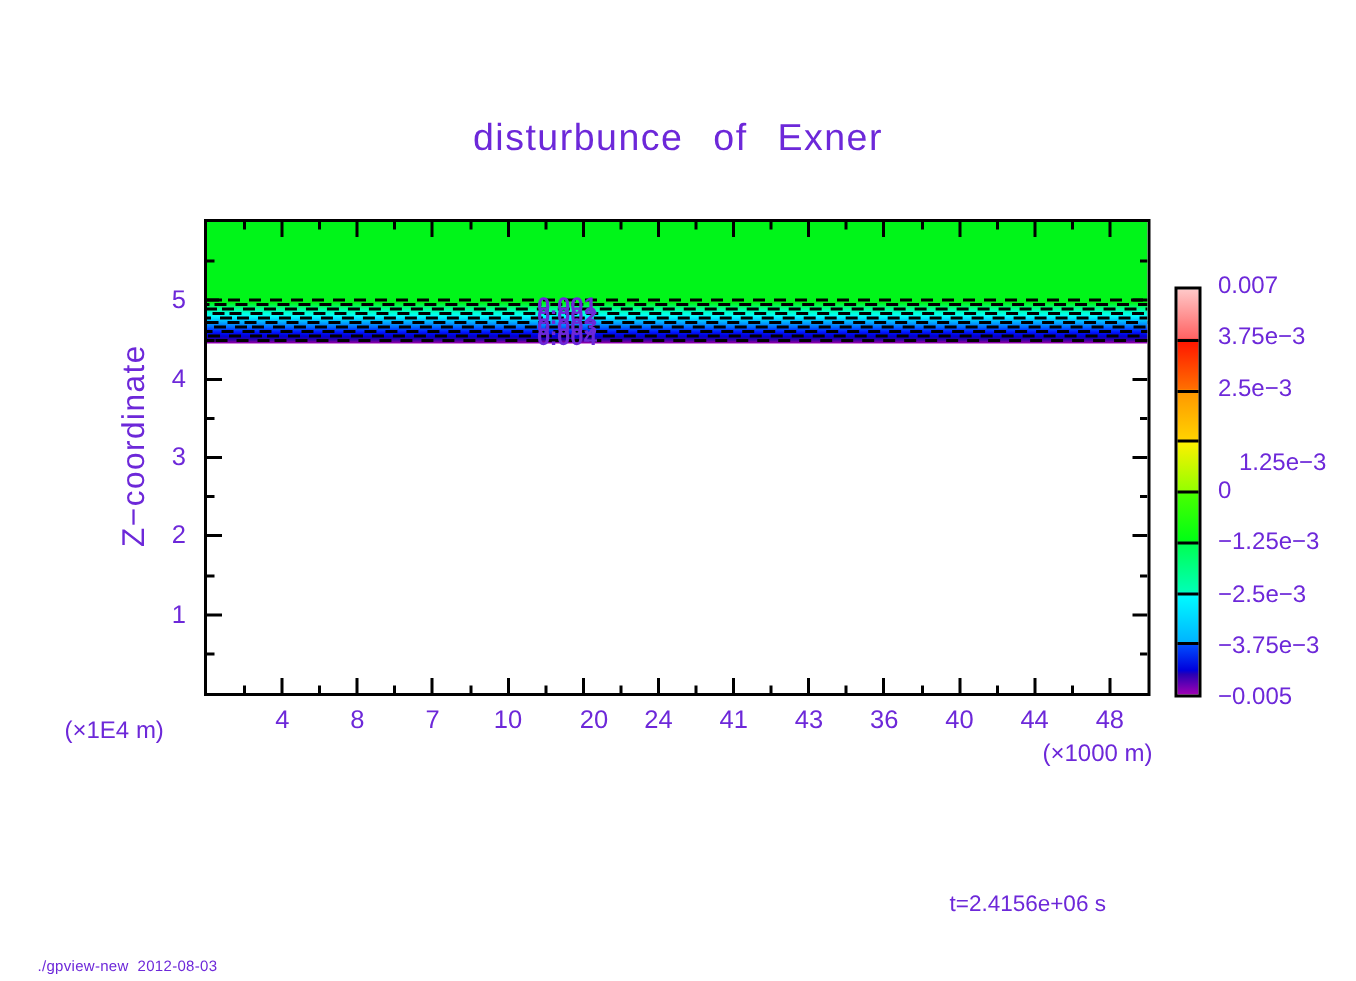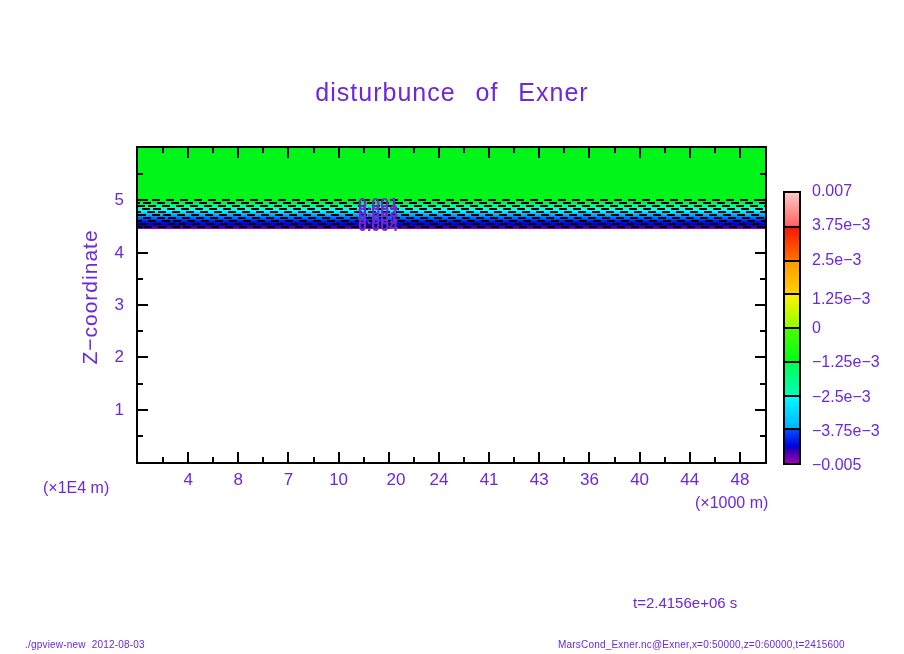--- a/index.html
+++ b/index.html
@@ -175,26 +175,25 @@
         <div class="cbar-sep" style="top: 134px;"></div>
         <div class="cbar-sep" style="top: 168px;"></div>
         <div class="cbar-sep" style="top: 202px;"></div>
         <div class="cbar-sep" style="top: 235px;"></div>
       </div>
   </div>
   <div id="cbar-labels">
       <div class="cbar-label" style="top: 191px;">0.007</div>
       <div class="cbar-label" style="top: 225.25px;">3.75e−3</div>
       <div class="cbar-label" style="top: 259.5px;">2.5e−3</div>
-      <div class="cbar-label" style="top: 299px;">1.25e−3</div>
+      <div class="cbar-label" style="top: 309px; margin-left: 14px;">1.25e−3</div>
       <div class="cbar-label" style="top: 328px;">0</div>
       <div class="cbar-label" style="top: 362.25px;">−1.25e−3</div>
       <div class="cbar-label" style="top: 396.5px;">−2.5e−3</div>
       <div class="cbar-label" style="top: 430.75px;">−3.75e−3</div>
       <div class="cbar-label" style="top: 465px;">−0.005</div>
     </div>
 
   <div class="abs time-label">t=2.4156e+06 s</div>
 
   <div class="abs footer footer-left">./gpview-new  2012-08-03</div>
-  <div class="abs footer footer-right">MarsCond_Exner.nc@Exner,x=0:50000,z=0:60000,t=2415600</div>
 
 </div>
 
 </body></html>

